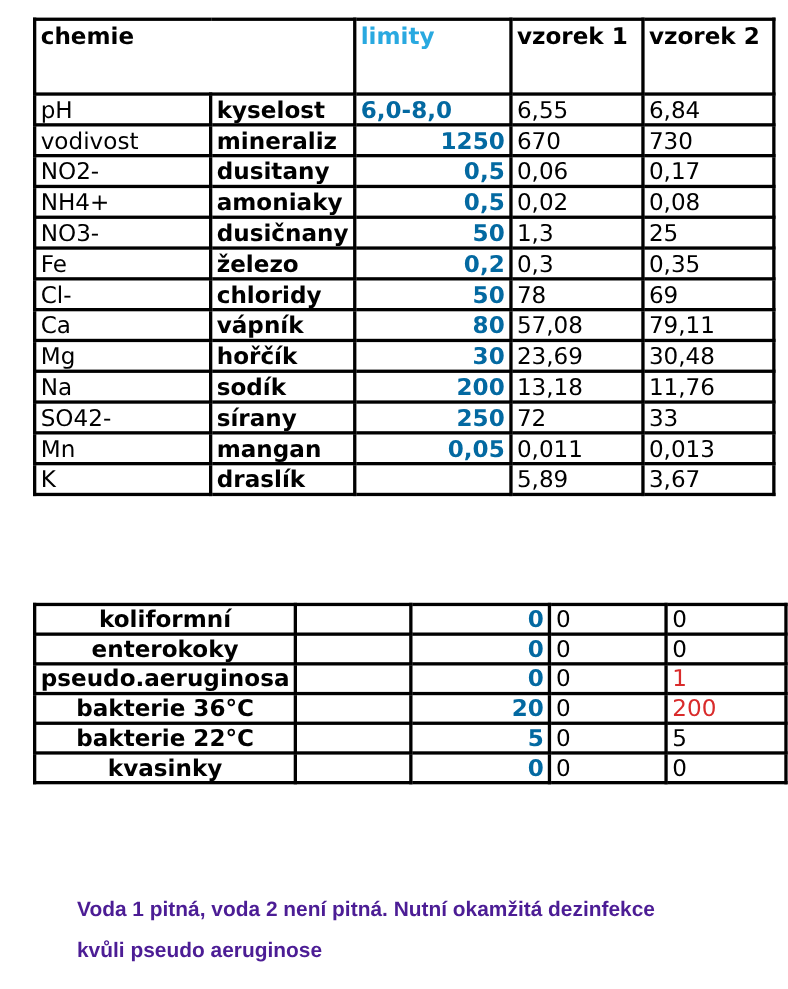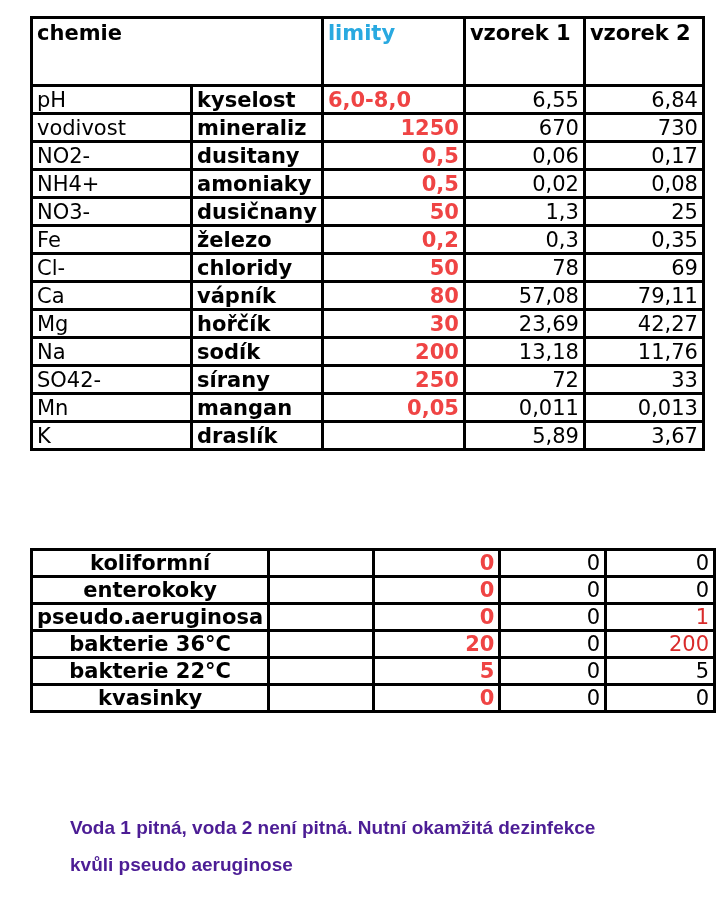--- a/index.html
+++ b/index.html
@@ -23,31 +23,31 @@
   .bio{top:548px;}
   .chem thead th{
     height:63px;vertical-align:top;text-align:left;font-weight:bold;padding-top:2px;
   }
   .chem tbody tr{height:28px;}
   .bio tbody tr{height:27px;}
   td.code{text-align:left;font-weight:normal;}
   td.name{text-align:left;font-weight:bold;margin-top:48px;}
   td.limit{text-align:right;font-weight:bold;}
   td.limit.left{text-align:left;}
-  td.val{text-align:right;font-weight:normal;}
+  td.val{text-align:left;font-weight:normal;}
   td.bio-name{text-align:center;font-weight:bold;overflow:visible;}
   td.spacer{background:transparent;}
   .bold{font-weight:bold;}
   .note{
     position:absolute;left:70px;top:809px;width:620px;
     font-family:"Liberation Sans",sans-serif;
     font-weight:bold;font-size:19px;line-height:37px;
   }
 </style>
-<style>.accent{color:#29a9e0;} td.limit{color:#ef4444;}.alert{color:#d92b2b;} .note{color:#4c1d95;}</style></head>
+<style>.accent{color:#29a9e0;} td.limit{color:#0369a1;}.alert{color:#d92b2b;} .note{color:#4c1d95;}</style></head>
 <body>
 
 <table class="tbl chem">
   <colgroup>
     <col style="width:160px">
       <col style="width:121px">
       <col style="width:142px">
     <col style="width:120px">
       <col style="width:119px">
   </colgroup>
@@ -114,21 +114,21 @@
         <td class="name">vápník</td>
         <td class="limit">80</td>
         <td class="val">57,08</td>
         <td class="val">79,11</td>
       </tr>
       <tr>
         <td class="code">Mg</td>
         <td class="name">hořčík</td>
         <td class="limit">30</td>
         <td class="val">23,69</td>
-        <td class="val">42,27</td>
+        <td class="val">30,48</td>
       </tr>
       <tr>
         <td class="code">Na</td>
         <td class="name">sodík</td>
         <td class="limit">200</td>
         <td class="val">13,18</td>
         <td class="val">11,76</td>
       </tr>
       <tr>
         <td class="code">SO42-</td>

